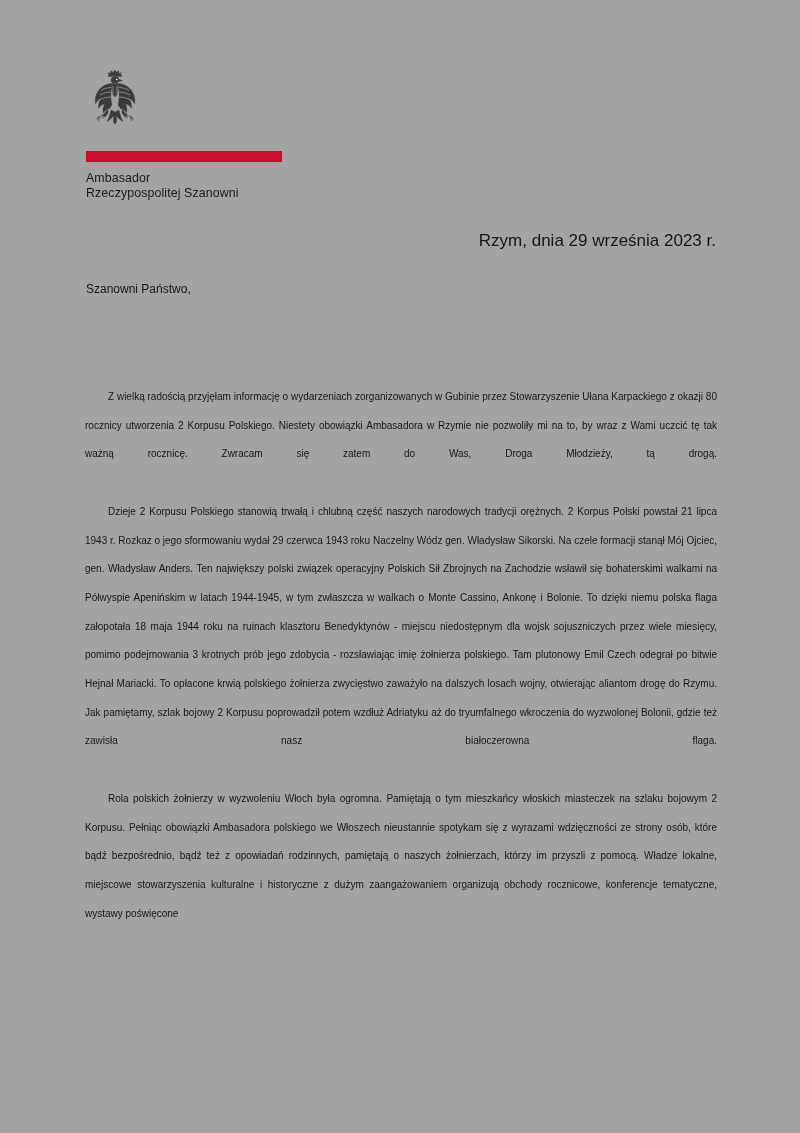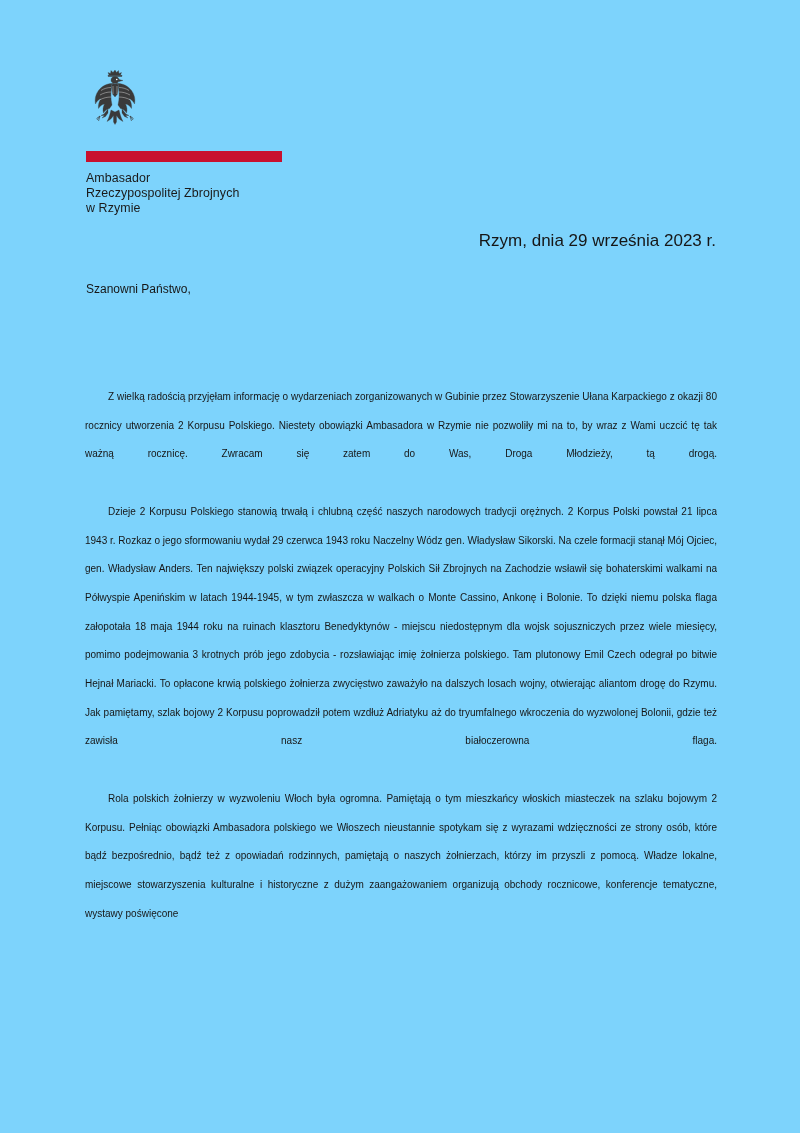--- a/index.html
+++ b/index.html
@@ -106,21 +106,21 @@
   }
   .body-text p.no-stretch::after { display: none; }
 
   .clipped {
     overflow: hidden;
   }
 </style>
 </head>
 <body>
 
-<div class="page" style="background: #7dd3fc;">
+<div class="page" style="background: #a3a3a3;">
 
   <div class="letterhead">
 
     <svg class="emblem" viewBox="0 0 104 132" aria-hidden="true">
       <g fill="#3a3a3a" stroke="#3a3a3a" stroke-width="0.6">
 
         <path d="M52 4 L55 9 L59 5 L60 11 L65 9 L63 14 L40 14 L38 9 L43 11 L44 5 L48 9 Z"></path>
         <rect x="38" y="14.5" width="28" height="2.6"></rect>
 
         <path d="M52 17 C47 17 44 20 44 24 C44 27 45.5 29 48 30 L52 31 L56 30 C58.5 29 60 27 60 24 C60 20 57 17 52 17 Z"></path>
@@ -152,22 +152,21 @@
         <path d="M82 54 C75 50 68 48 60 48"></path>
         <path d="M83 64 C76 60 68 58 60 58"></path>
         <path d="M48 36 L48 52 M56 36 L56 52"></path>
       </g>
     </svg>
 
     <div class="red-bar" style="background: rgb(200, 16, 46);"></div>
 
     <div class="letterhead-lines">
       <div>Ambasador</div>
-      <div>Rzeczypospolitej Zbrojnych</div>
-      <div>w Rzymie</div>
+      <div>Rzeczypospolitej Szanowni</div>
     </div>
   </div>
 
   <div class="place-date">Rzym, dnia 29 września 2023 r.</div>
 
   <div class="salutation">
     <div>Szanowni Państwo,</div>
   </div>
 
   <div class="body-text clipped">

